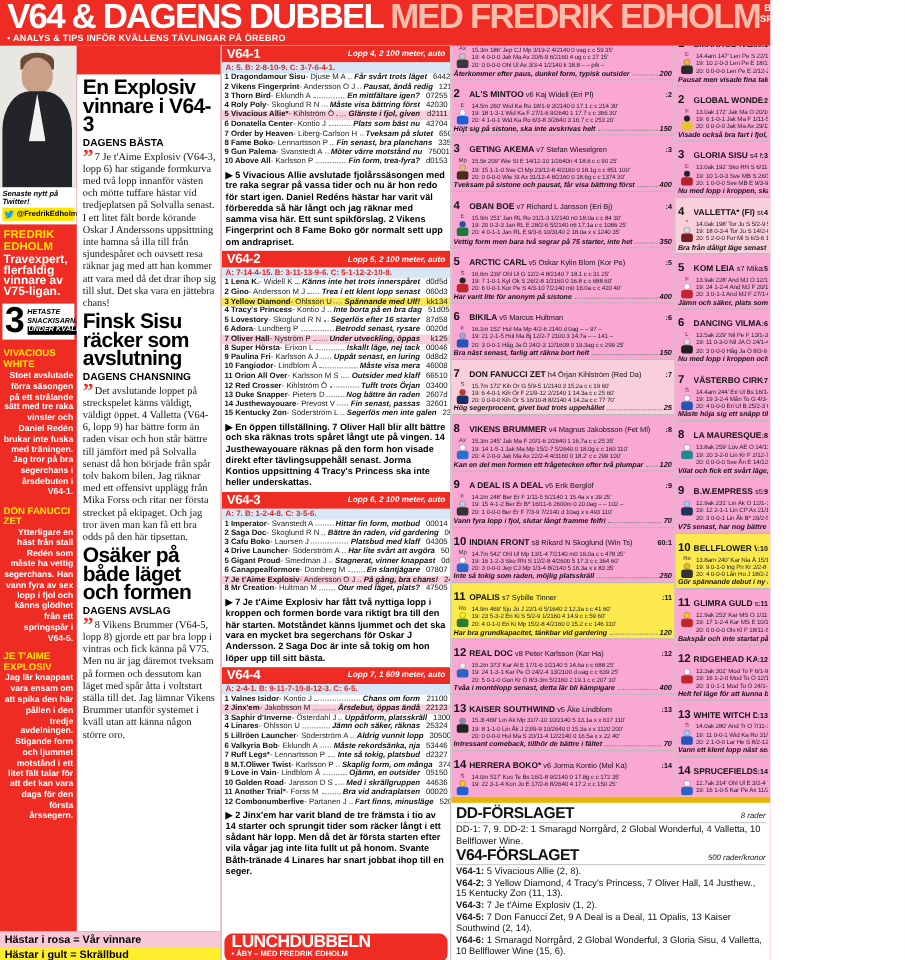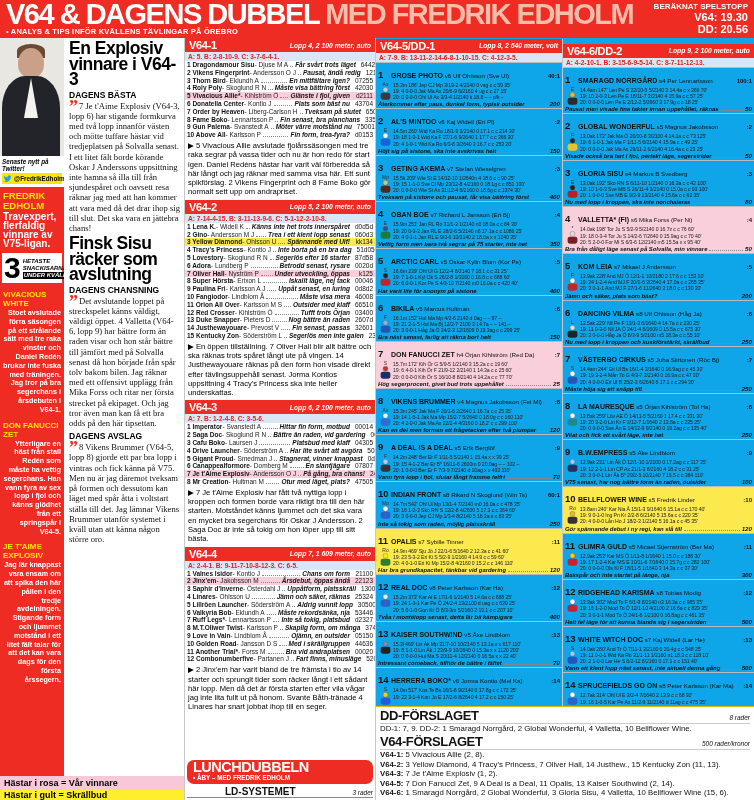--- a/index.html
+++ b/index.html
@@ -1,32 +1,32 @@
 <!DOCTYPE html>
 <html><head>
 <meta charset="utf-8">
 <style>
   html,body{margin:0;padding:0;background:#fff;}
-  .page{position:relative;width:754px;height:800px;overflow:hidden;background:#0ea5e9;
+  .page{position:relative;width:642px;height:800px;overflow:hidden;background:#f9a8d4;
         font-family:"Liberation Sans",sans-serif;color:#111;}
   
   .masthead{height:38px;background:#ee2c24;display:flex;justify-content:space-between;align-items:stretch;padding:0 6px;}
   .mast-left{display:flex;flex-direction:column;justify-content:flex-start;}
   .mast-title-row{white-space:nowrap;font-weight:700;font-size:29px;line-height:28px;letter-spacing:-1.5px;color:#fff;}
   .mast-title.sub{color:#f8bcab;margin-left:6px;}
   .mast-tagline{font-size:7.5px;font-weight:700;color:#fff;letter-spacing:.2px;margin-top:-1px;}
   .mast-right{text-align:right;color:#fff;padding-top:2px;}
   .stop-label{font-size:8px;font-weight:700;}
   .stop-v64,.stop-dd{font-size:11px;font-weight:700;line-height:12px;}
   
   .body-row{display:flex;height:762px;}
   .col1{width:184px;flex:none;display:flex;flex-direction:column;background:#ee2c24;}
   .col1-main{flex:1;display:flex;overflow:hidden;}
   .sidebar{width:64px;flex:none;background:#ee2c24;overflow:hidden;}
-  .article{flex:1;background:#fff;padding:2px 4px 0 5px;overflow:hidden;}
+  .article{flex:1;background:#fff;padding:2px 4px 0 5px;overflow:hidden;margin-top:24px;}
   .col2{width:190px;flex:none;border-left:1px solid #c9c9c9;border-right:1px solid #c9c9c9;background:#fff;overflow:hidden;}
   .right-region{flex:1;display:flex;flex-direction:column;overflow:hidden;}
   .detail-cols{display:flex;flex:1;overflow:hidden;align-items:flex-end;}
   .col3{width:186px;flex:none;border-right:1px solid #c9c9c9;overflow:hidden;}
   .col4{flex:1;overflow:hidden;}
   
   .photo{height:118px;background:#e9e7e2;position:relative;overflow:hidden;}
   .photo .head{position:absolute;top:10px;left:18px;width:26px;height:30px;border-radius:50% 50% 45% 45%;background:#caa188;}
   .photo .hair{position:absolute;top:6px;left:17px;width:28px;height:14px;border-radius:50% 50% 0 0;background:#6b4a33;}
   .photo .suit{position:absolute;top:38px;left:2px;width:58px;height:80px;border-radius:40% 40% 0 0;background:#23242a;}
@@ -51,21 +51,21 @@
   .body-text{font-family:"Liberation Serif",serif;font-size:8.6px;line-height:10.2px;color:#111;margin-bottom:3px;}
   .qmark{color:#ee2c24;font-family:"Liberation Serif",serif;font-weight:700;font-size:18px;line-height:8px;vertical-align:-4px;margin-right:1px;}
   .legend{flex:none;}
   .legend-pink{background:#f8c7d8;font-size:9px;font-weight:700;padding:2px 4px;color:#000;}
   .legend-yellow{background:#ffee2e;font-size:9px;font-weight:700;padding:0 4px;color:#000;}
   
   .race-head{background:#ee2c24;color:#fff;display:flex;justify-content:space-between;align-items:center;padding:1px 4px;height:12px;}
   .race-title{font-weight:700;font-size:11px;letter-spacing:-.3px;}
   .race-meta{font-size:6.8px;font-weight:700;font-style:italic;}
   .abc{background:#d8e6f6;color:#e02420;font-weight:700;font-size:6.6px;padding:1px 3px;}
-  .analysis{font-size:7.6px;line-height:9.3px;font-weight:400;padding:2px 3px 3px;color:#000;}
+  .analysis{font-size:7.6px;line-height:9.3px;font-weight:700;padding:2px 3px 3px;color:#000;}
   
   .srow{display:flex;align-items:baseline;font-size:6.5px;line-height:7.8px;padding:0 2px;white-space:nowrap;}
   .sr-name{font-weight:700;}
   .sr-driver{color:#222;}
   .sr-dots{flex:1;border-bottom:1px dotted #888;margin:0 2px 1px;min-width:3px;}
   .sr-note{font-style:italic;font-weight:700;}
   .sr-rec{width:23px;text-align:right;flex:none;}
   .hl-pink{background:#f9cfdb;}
   .hl-yellow{background:#fce94e;}
   
@@ -90,21 +90,21 @@
   .lunch{margin-top:2px;padding:0 2px;}
   .lunch-head{background:#ee2c24;border-radius:7px;color:#fff;padding:0 6px 3px;margin-top:45px;}
   .lunch-title{font-size:14.5px;font-weight:700;letter-spacing:-.5px;line-height:14px;}
   .lunch-sub{font-size:6.3px;font-weight:700;}
   .ld-sys-row{display:flex;justify-content:space-between;align-items:baseline;border-bottom:1px solid #888;margin-top:2px;padding-left:38px;}
   .ld-sys{font-size:10px;font-weight:700;}
   .rader{font-size:6.5px;font-style:italic;}
   .ld-line{font-size:8px;font-weight:700;line-height:10px;}
   .lunch p{margin:2px 0;font-size:7.4px;line-height:9px;font-weight:600;}
   
-  .bottom-strip{flex:none;border-top:1px solid #eab308;padding:1px 4px 2px;background:#fff;}
+  .bottom-strip{flex:none;border-top:5px solid #eab308;padding:1px 4px 2px;background:#fff;}
   .bs-headrow{display:flex;justify-content:space-between;align-items:baseline;border-bottom:1px solid #ccc;}
   .bs-title{font-size:13px;font-weight:700;letter-spacing:-.4px;}
   .dd-line,.vf-line{font-size:7.8px;line-height:9.6px;}
   .vf-label,.dd-label{font-weight:700;}
 </style>
 </head>
 <body>
 
 <div class="page">
   <header class="masthead">
@@ -160,20 +160,21 @@
               <div class="topic-body">Jag lär knappast vara ensam om att spika den här pållen i den tredje avdelningen. Stigande form och ljummet motstånd i ett litet fält talar för att det kan vara dags för den första årssegern.</div>
             </div>
         </aside>
         <article class="article">
           <h1>En Explosiv vinnare i V64-3</h1>
           <div class="sec-label">DAGENS BÄSTA</div>
           <div class="body-text"><span class="qmark">”</span><span>7 Je t'Aime Explosiv (V64-3, lopp 6) har stigande formkurva med två lopp innanför västen och mötte tuffare hästar vid tredjeplatsen på Solvalla senast. I ett litet fält borde körande Oskar J Anderssons uppsittning inte hamna så illa till från sjundespåret och oavsett resa räknar jag med att han kommer att vara med då det drar ihop sig till slut. Det ska vara en jättebra chans!</span></div>
           <h1>Finsk Sisu räcker som avslutning</h1>
           <div class="sec-label">DAGENS CHANSNING</div>
           <div class="body-text"><span class="qmark">”</span><span>Det avslutande loppet på streckspelet känns väldigt, väldigt öppet. 4 Valletta (V64-6, lopp 9) har bättre form än raden visar och hon står bättre till jämfört med på Solvalla senast då hon började från spår tolv bakom bilen. Jag räknar med ett offensivt upplägg från Mika Forss och ritar ner första strecket på ekipaget. Och jag tror även man kan få ett bra odds på den här tipsettan.</span></div>
+          <h1>Osäker på både läget och formen</h1>
           <div class="sec-label">DAGENS AVSLAG</div>
           <div class="body-text"><span class="qmark">”</span><span>8 Vikens Brummer (V64-5, lopp 8) gjorde ett par bra lopp i vintras och fick känna på V75. Men nu är jag däremot tveksam på formen och dessutom kan läget med spår åtta i voltstart ställa till det. Jag lämnar Vikens Brummer utanför systemet i kväll utan att känna någon större oro.</span></div>
         </article>
       </div>
       <div class="legend">
         <div class="legend-pink">Hästar i rosa = Vår vinnare</div>
         <div class="legend-yellow">Hästar i gult = Skrällbud</div>
       </div>
     </div>
 

